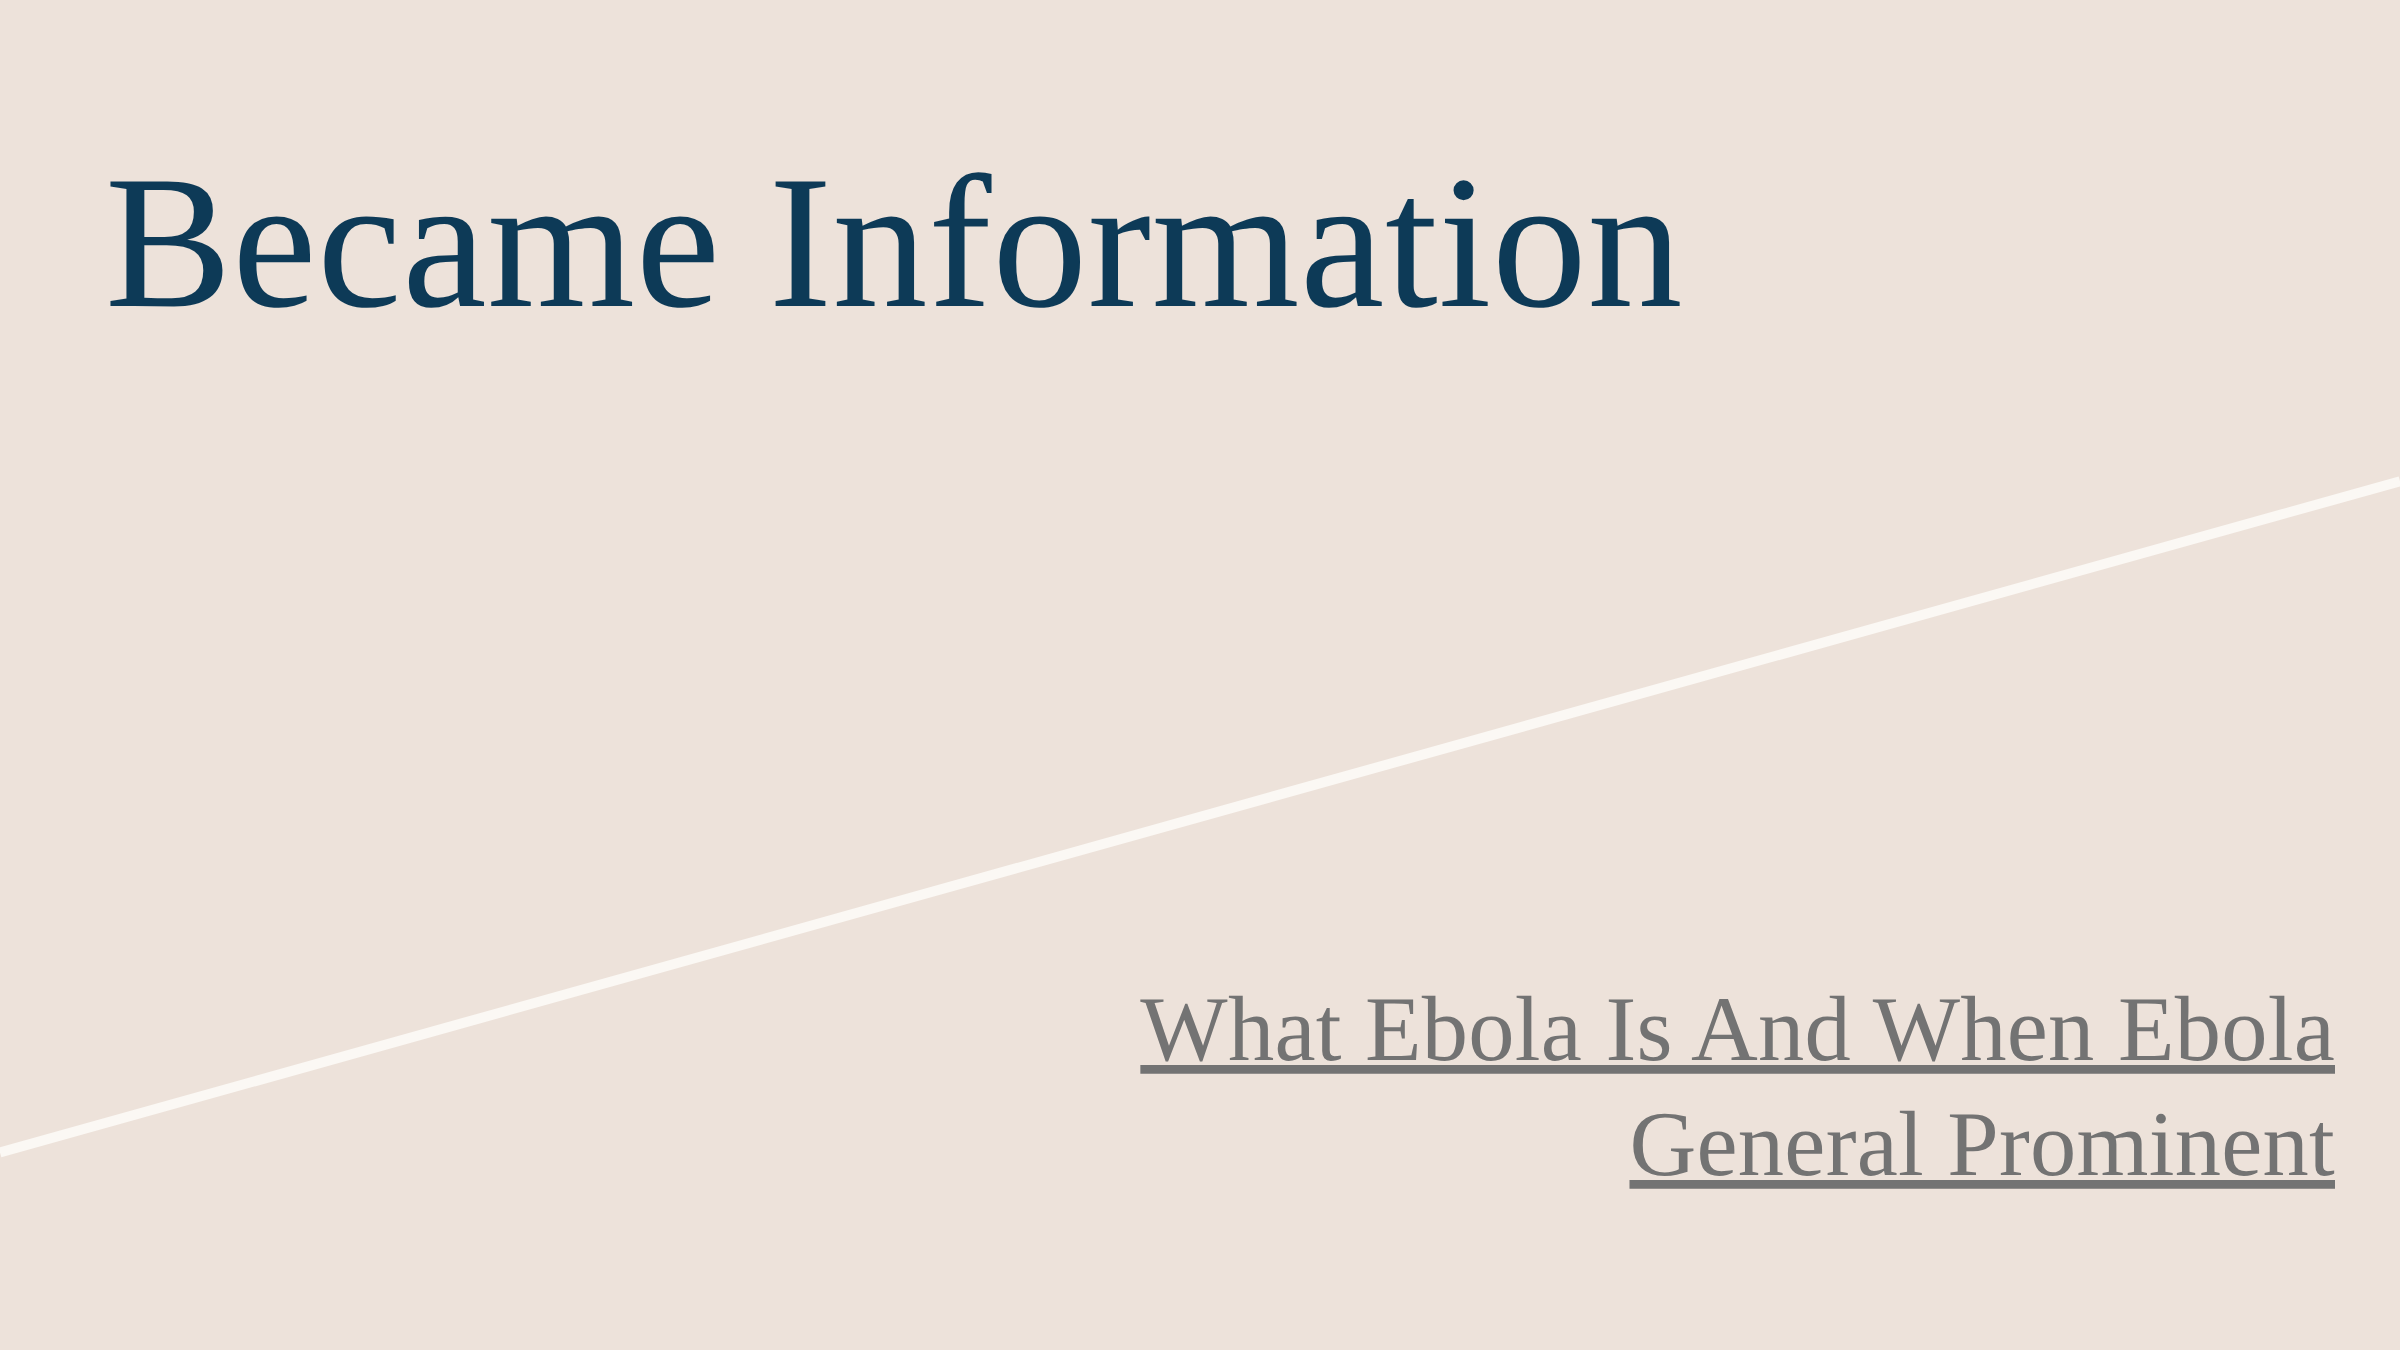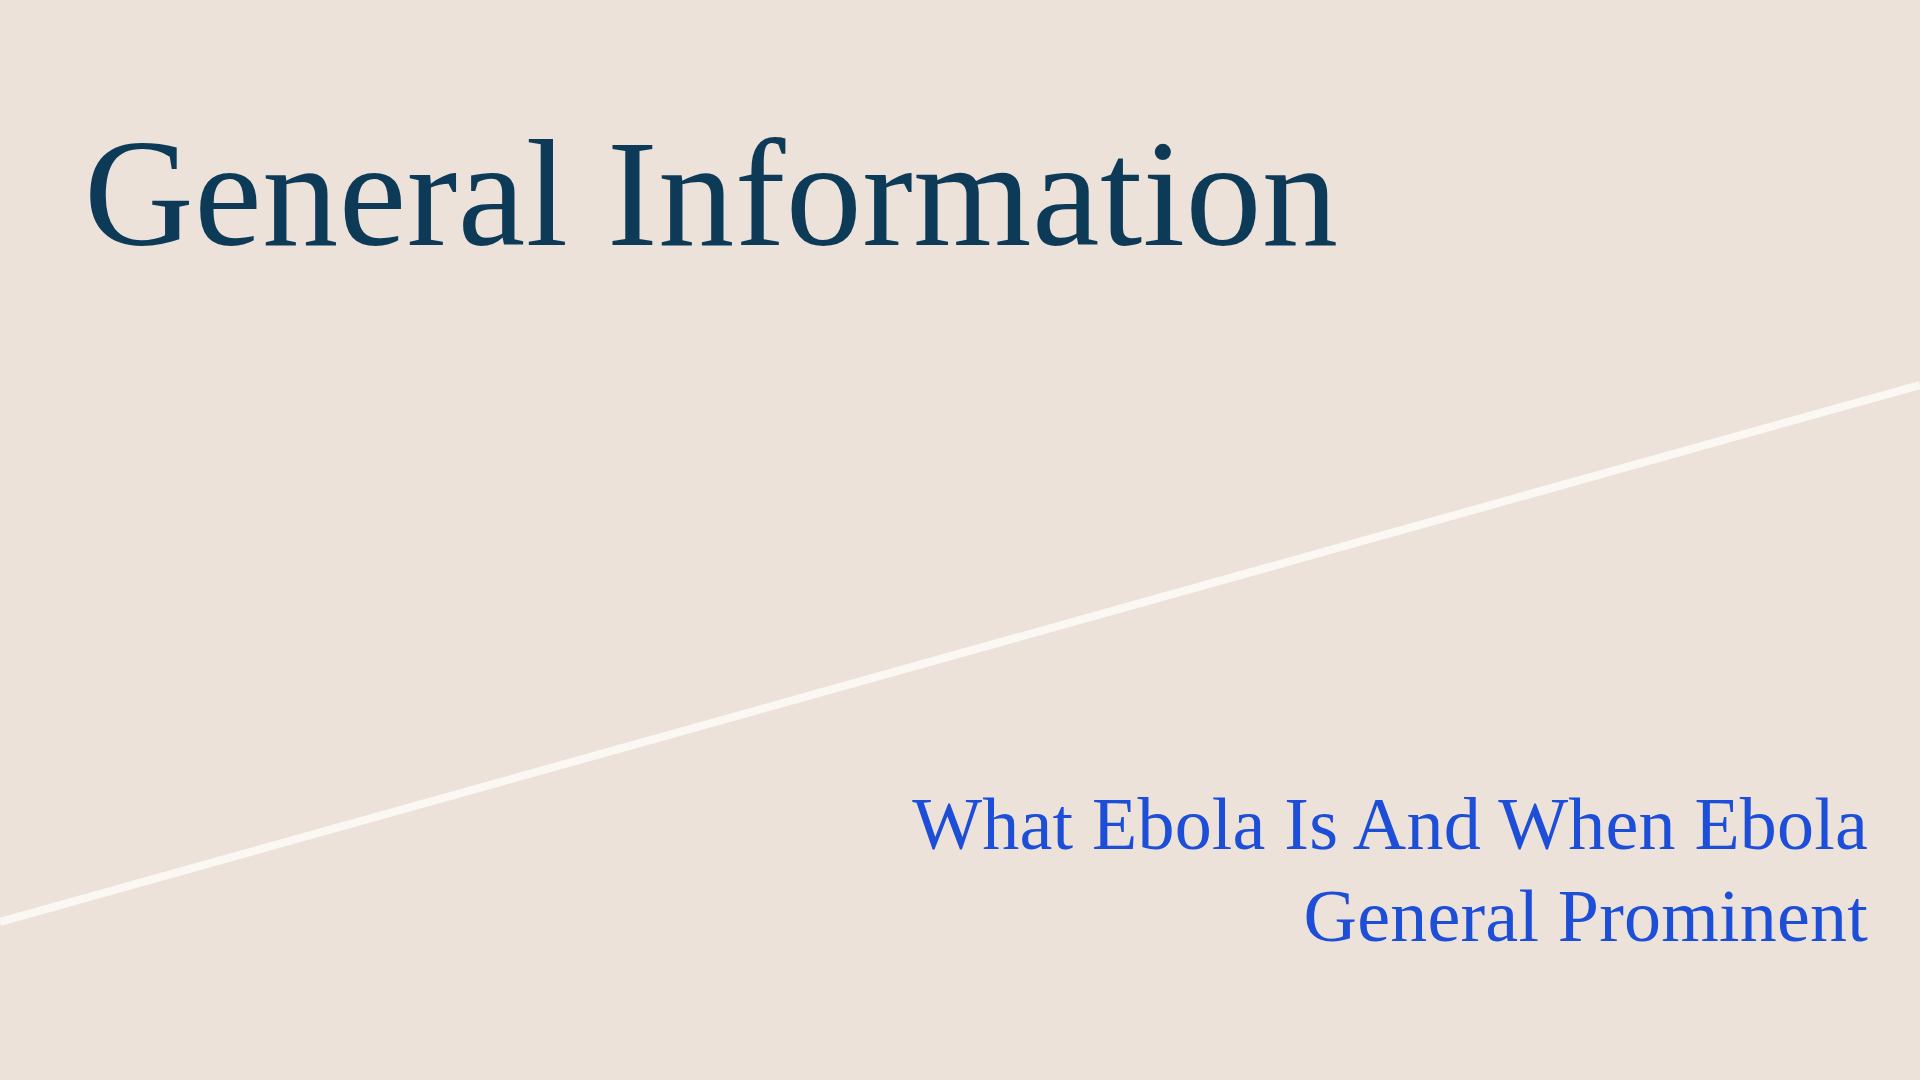--- a/index.html
+++ b/index.html
@@ -71,20 +71,20 @@
 </style>
 </head>
 <body style="background: rgb(237, 226, 218);">
 
 <div id="slide" style="background: rgb(237, 226, 218);">
 
   <svg id="diagonal-rule" viewBox="0 0 1920 1080" preserveAspectRatio="none" xmlns="http://www.w3.org/2000/svg">
     <line x1="0" y1="922" x2="1920" y2="385" stroke="#FBF8F4" stroke-width="8" stroke-linecap="butt"></line>
   </svg>
 
-  <h1 id="slide-title" style="color: rgb(13, 58, 87);">General Information</h1>
+  <h1 id="slide-title" style="color: rgb(13, 58, 87);">Became Information</h1>
 
-  <div id="slide-subtitle" style="color: #1d4ed8;">
+  <div id="slide-subtitle" style="color: #737373; text-decoration: underline;">
     <span class="sub-line">What Ebola Is And When Ebola</span>
     <span class="sub-line">General Prominent</span>
   </div>
 
 </div>
 
 </body></html>

